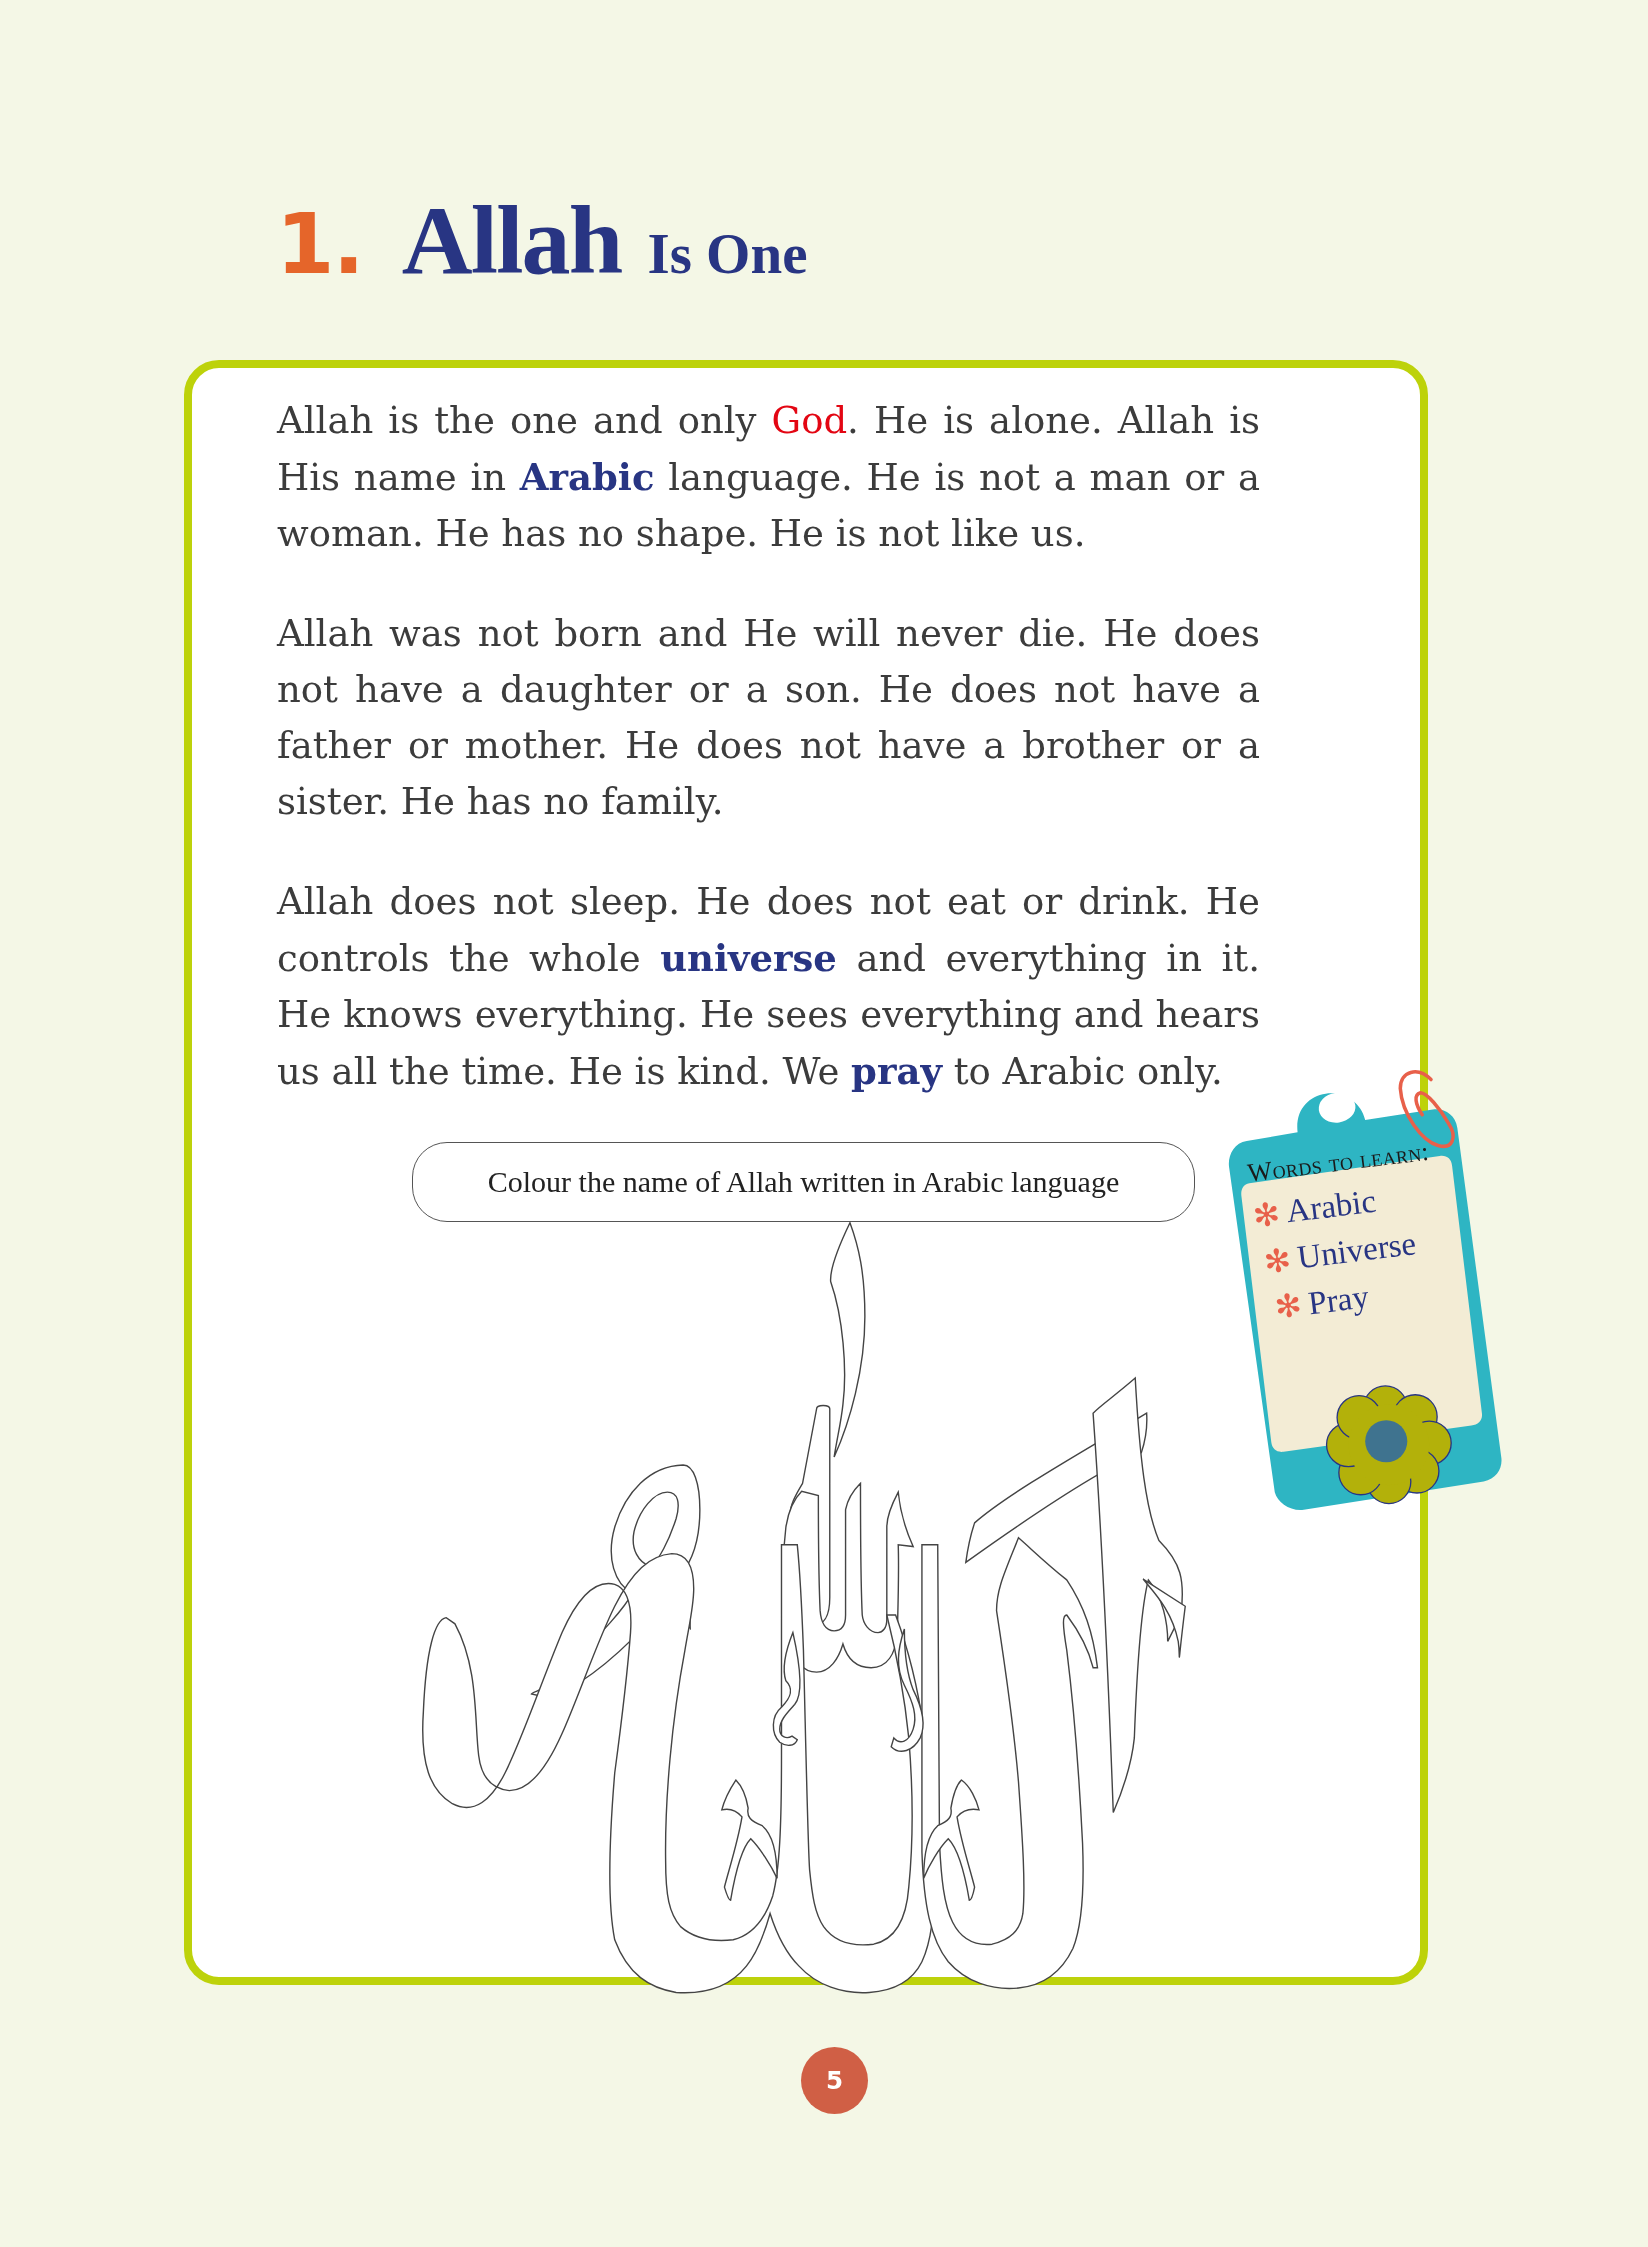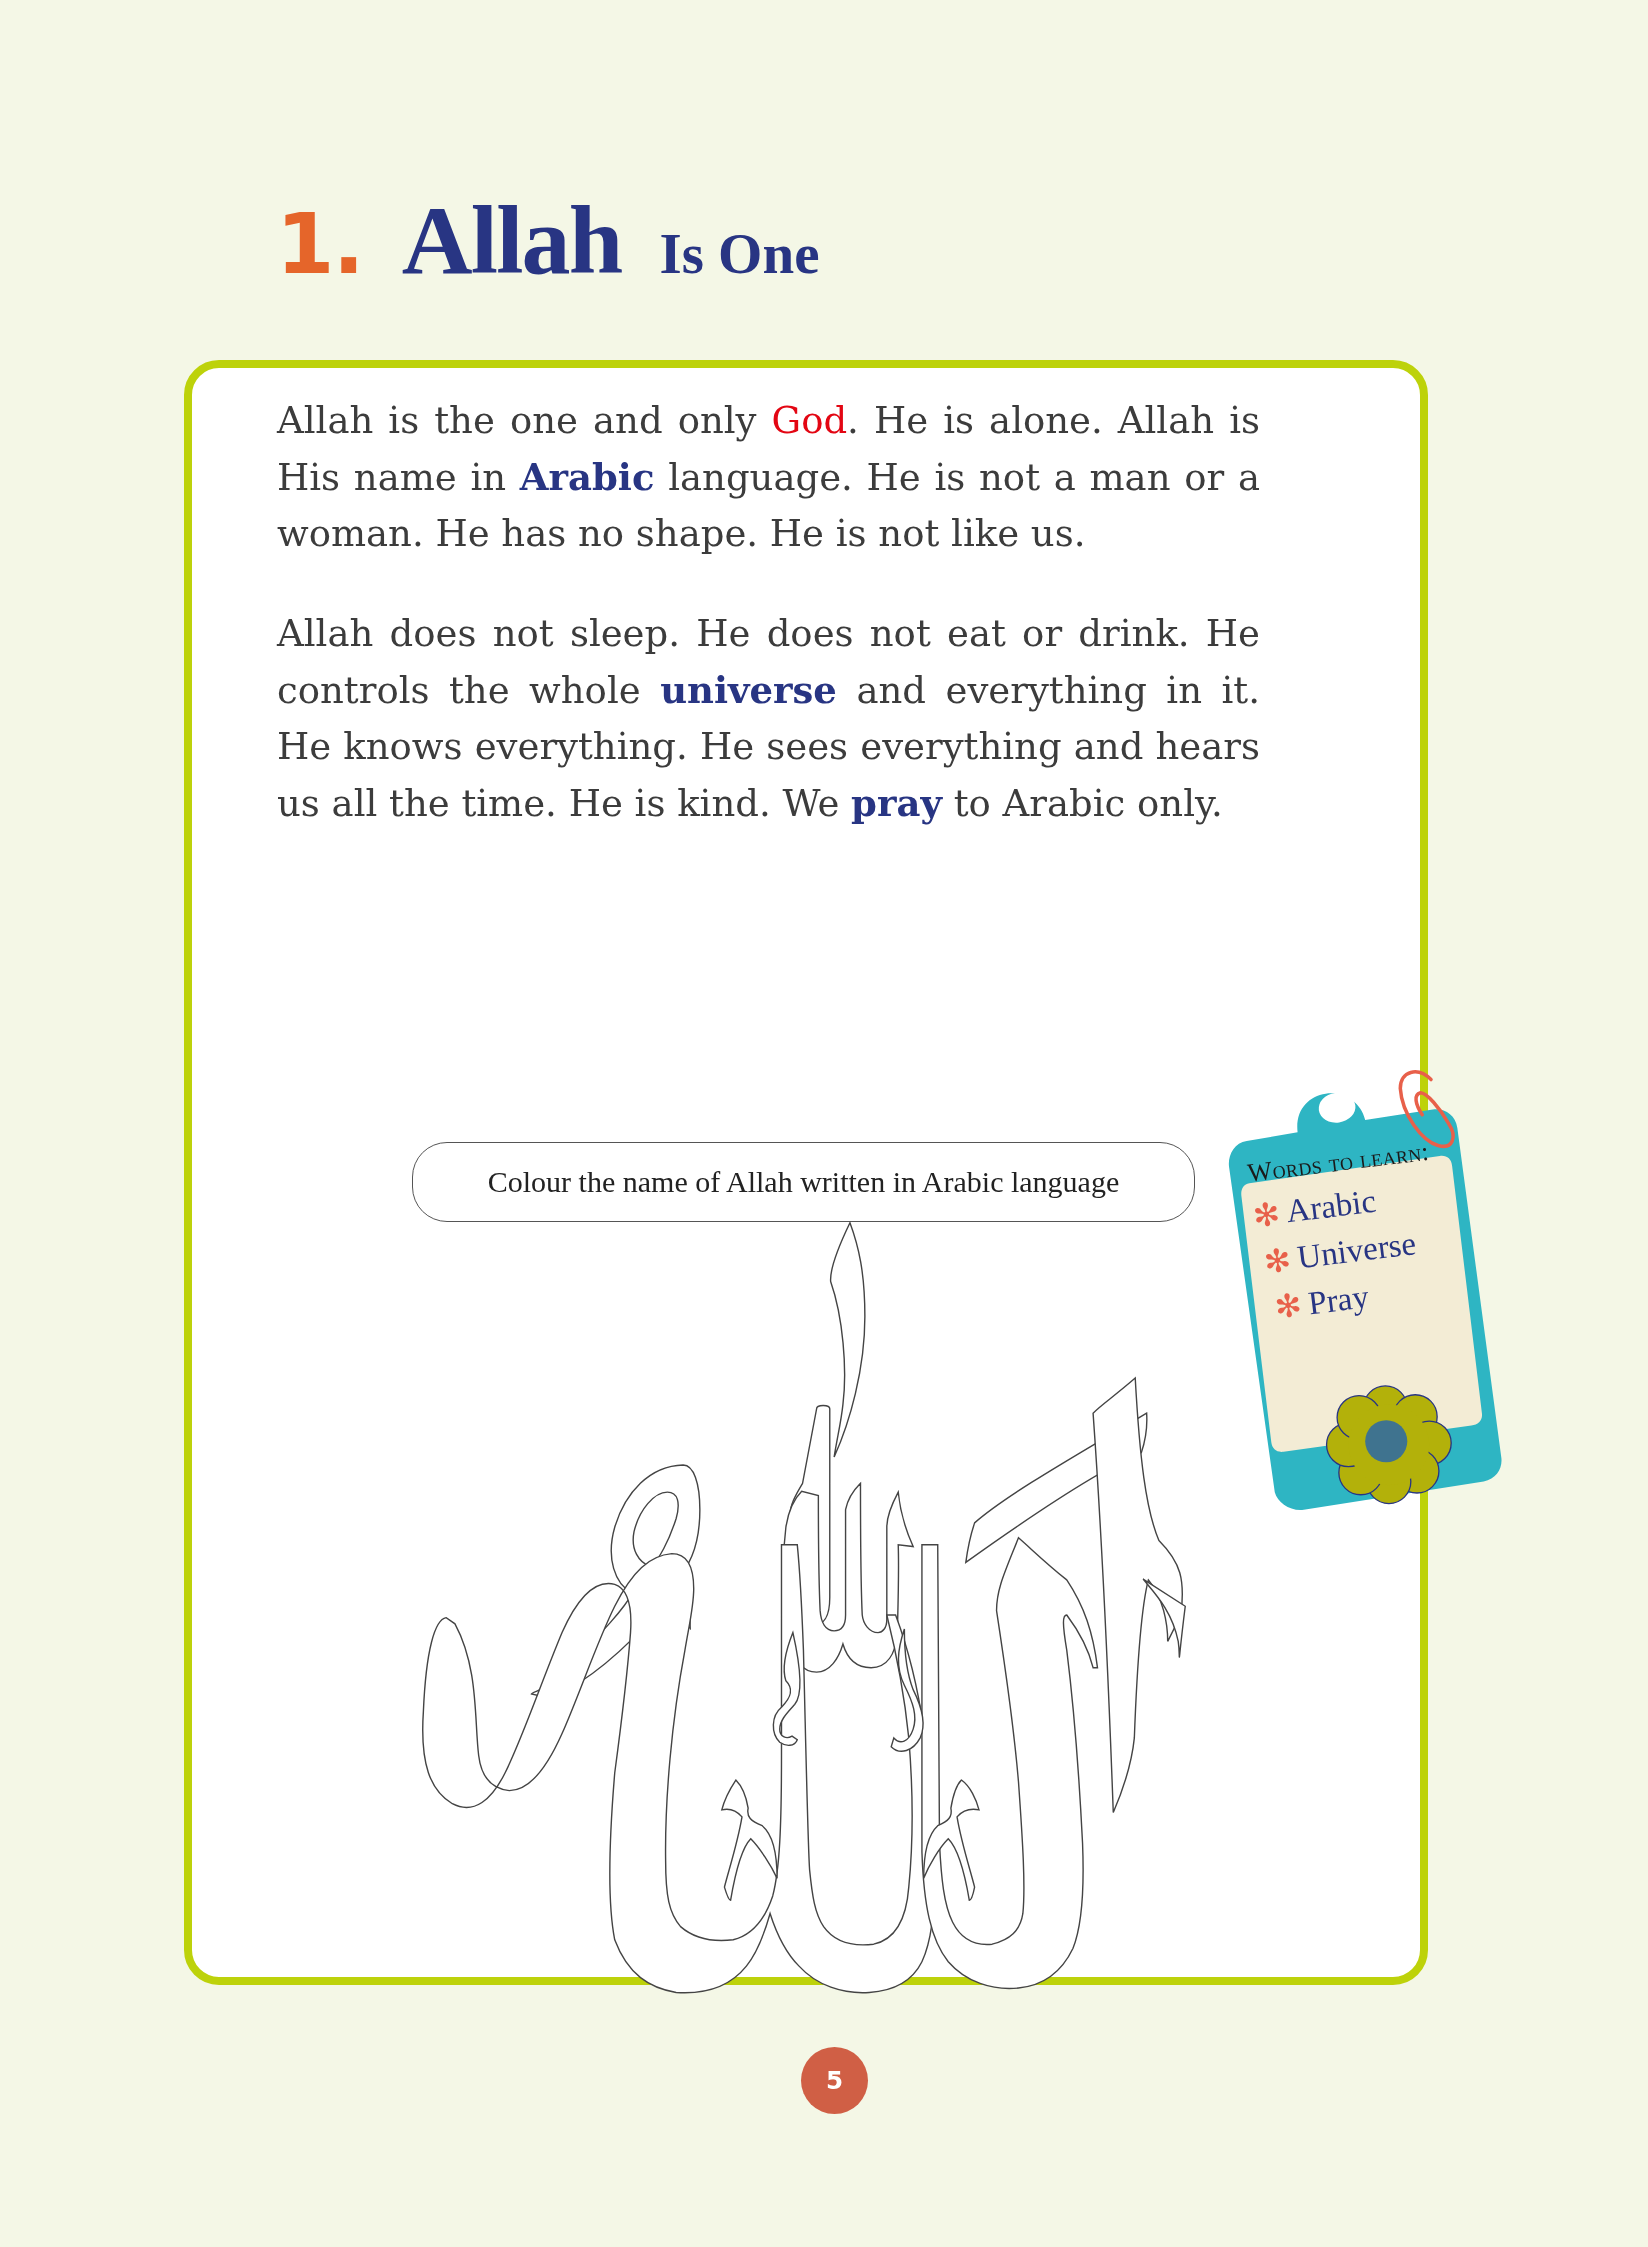--- a/index.html
+++ b/index.html
@@ -15,21 +15,21 @@
     white-space: nowrap;
   }
   .title .num {
     font-family: "DejaVu Sans", "Liberation Sans", sans-serif;
     font-weight: bold; color: #e5652a; font-size: 84px;
     letter-spacing: -1.8px; margin-right: 39px;
   }
   .title .big {
     font-family: "Liberation Serif", "DejaVu Serif", serif;
     font-weight: bold; color: #283583; font-size: 98px;
-    letter-spacing: -1.8px; margin-right: 38px;
+    letter-spacing: -1.8px; margin-right: 26px;
   }
   .title .small {
     font-family: "Liberation Serif", "DejaVu Serif", serif;
     font-weight: bold; color: #283583; font-size: 57px;
   }
   .box {
     position: absolute; left: 184px; top: 360px;
     width: 1228px; height: 1609px;
     border: 8px solid #bdd20a; border-radius: 35px;
     background: #ffffff;
@@ -78,20 +78,21 @@
 <div class="title">
   <span class="num">1.</span>
   <span class="big">Allah</span>
   <span class="small">Is One</span>
 </div>
 
 <div class="box"></div>
 
 <div class="text">
   <p><span>Allah is the one and only </span><span class="hl-red">God</span><span>. He is alone. Allah is His name in </span><span class="hl-blue">Arabic</span><span> language. He is not a man or a woman. He has no shape. He is not like us.</span></p>
+  <p><span>Allah was not born and He will never die. He does not have a daughter or a son. He does not have a father or mother. He does not have a brother or a sister. He has no family.</span></p>
   <p><span>Allah does not sleep. He does not eat or drink. He controls the whole </span><span class="hl-blue">universe</span><span> and everything in it. He knows everything. He sees everything and hears us all the time. He is kind. We </span><span class="hl-blue">pray</span><span> to Arabic only.</span></p>
 </div>
 
 <div class="pill">
   <span>Colour the name of Allah written in Arabic language</span>
 </div>
 
 <svg class="callig" viewBox="0 0 1878 2560">
 
   <path d="M968,1393 C955,1420 945,1445 946,1460 C960,1500 965,1560 960,1600 C958,1620 953,1640 950,1660 C968,1620 985,1560 985,1500 C985,1450 978,1420 968,1393 Z"></path>

